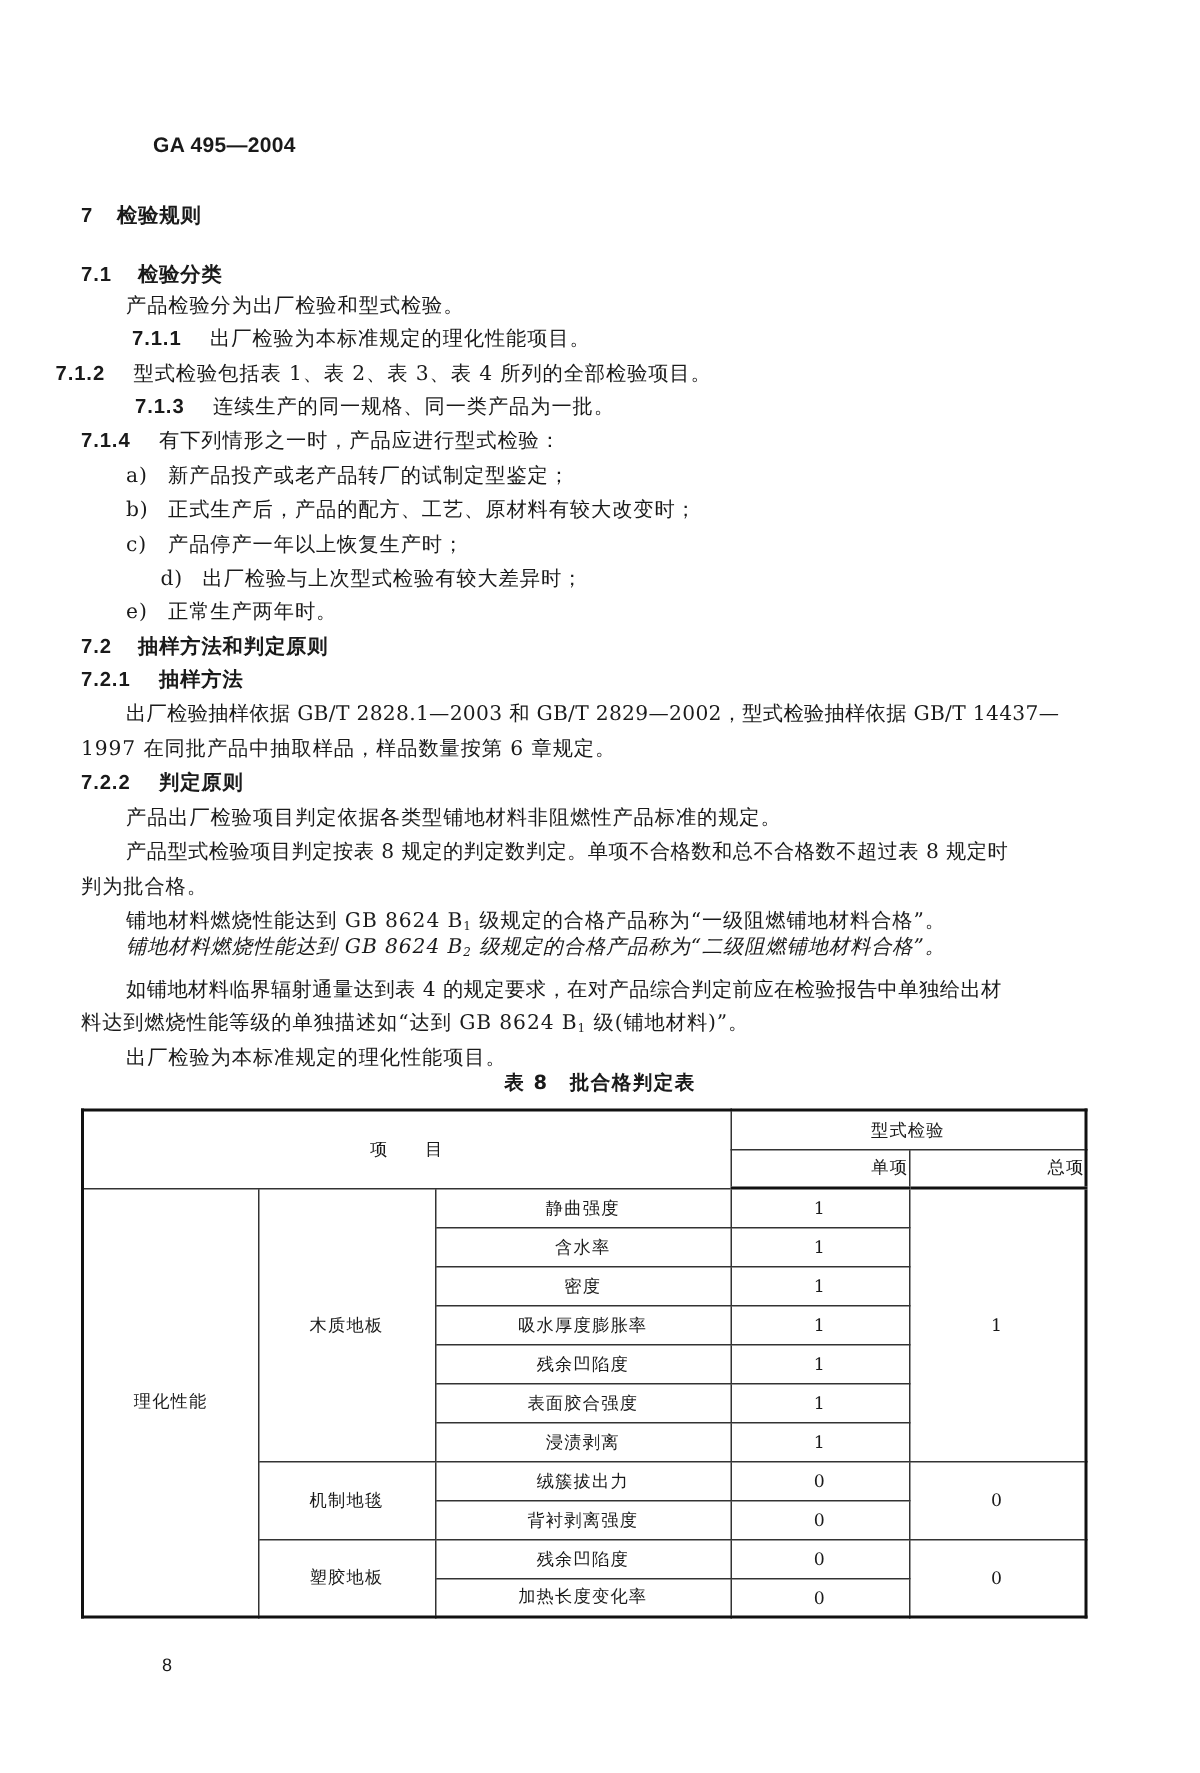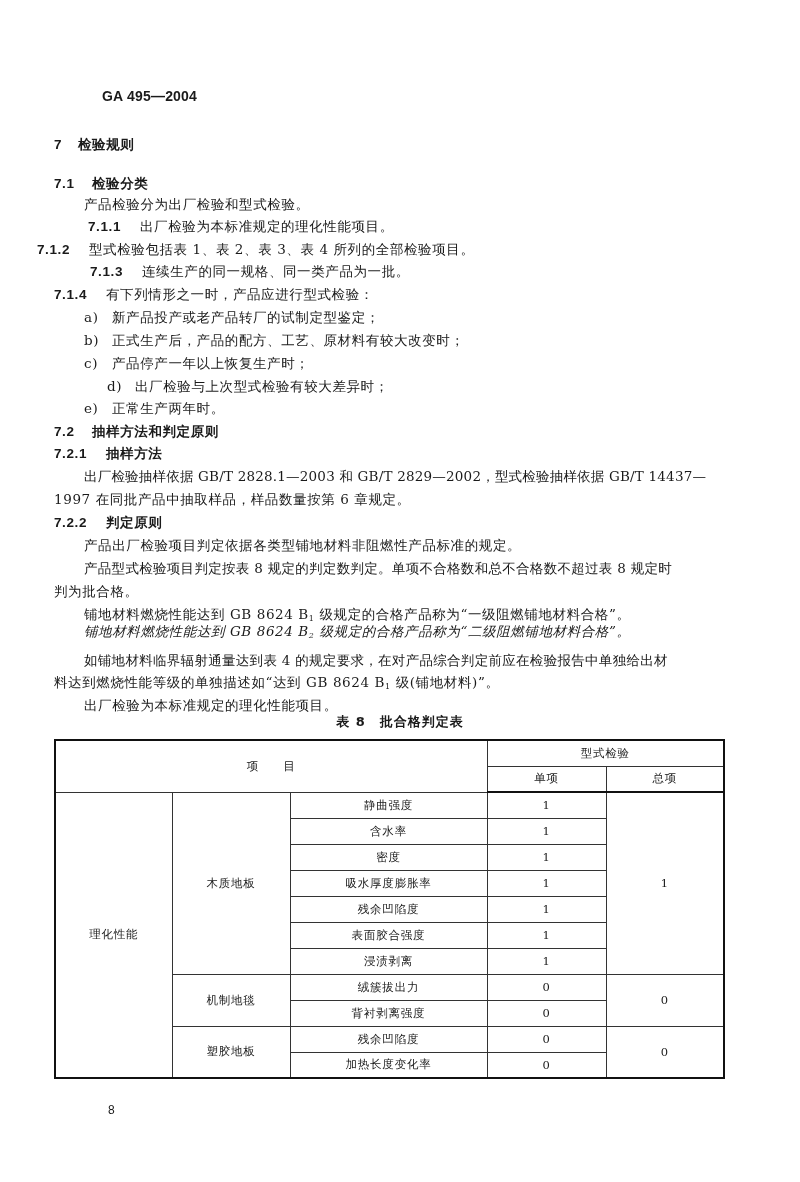--- a/index.html
+++ b/index.html
@@ -9,21 +9,21 @@
   .hdr { left: 54px; top: 88px; font-family: "Liberation Sans", "DejaVu Sans", sans-serif; font-weight: bold; font-size: 14px; letter-spacing: 0.2px; }
   .line { position: absolute; font-size: 13.5px; line-height: 22px; white-space: nowrap; letter-spacing: 0.6px; }
   .num { font-family: "Liberation Sans", "DejaVu Sans", sans-serif; font-weight: bold; display: inline-block; }
   .bold { font-family: "DejaVu Sans", sans-serif; font-weight: bold; }
   .sub { font-size: 8px; vertical-align: -2px; }
   .caption { position: absolute; left: 0; width: 800px; top: 713px; text-align: center; font-family: "DejaVu Sans", sans-serif; font-weight: bold; font-size: 13px; letter-spacing: 1px; }
 
   table.t8 { position: absolute; left: 54px; top: 739px; border-collapse: collapse; font-size: 11.5px; table-layout: fixed; }
   table.t8 td { border: 1px solid #333; text-align: center; vertical-align: middle; height: 26px; padding: 0; letter-spacing: 0.8px; }
   table.t8 { border: 2px solid #111; }
-  table.t8 tr.head-bottom td { border-bottom: 2px solid #111; }
+  table.t8 tr.head-bottom td { border-bottom: 2px solid #111; text-align: right; }
   .pageno { left: 60px; top: 1103px; font-size: 12px; font-family: "Liberation Sans", sans-serif; }
 </style>
 </head>
 <body>
 
 <div class="abs hdr">GA 495—2004</div>
 
 <div class="line" style="left:54px; top:133px;">
   <span class="num" style="width:24px;">7</span><span class="bold">检验规则</span>
 </div>

